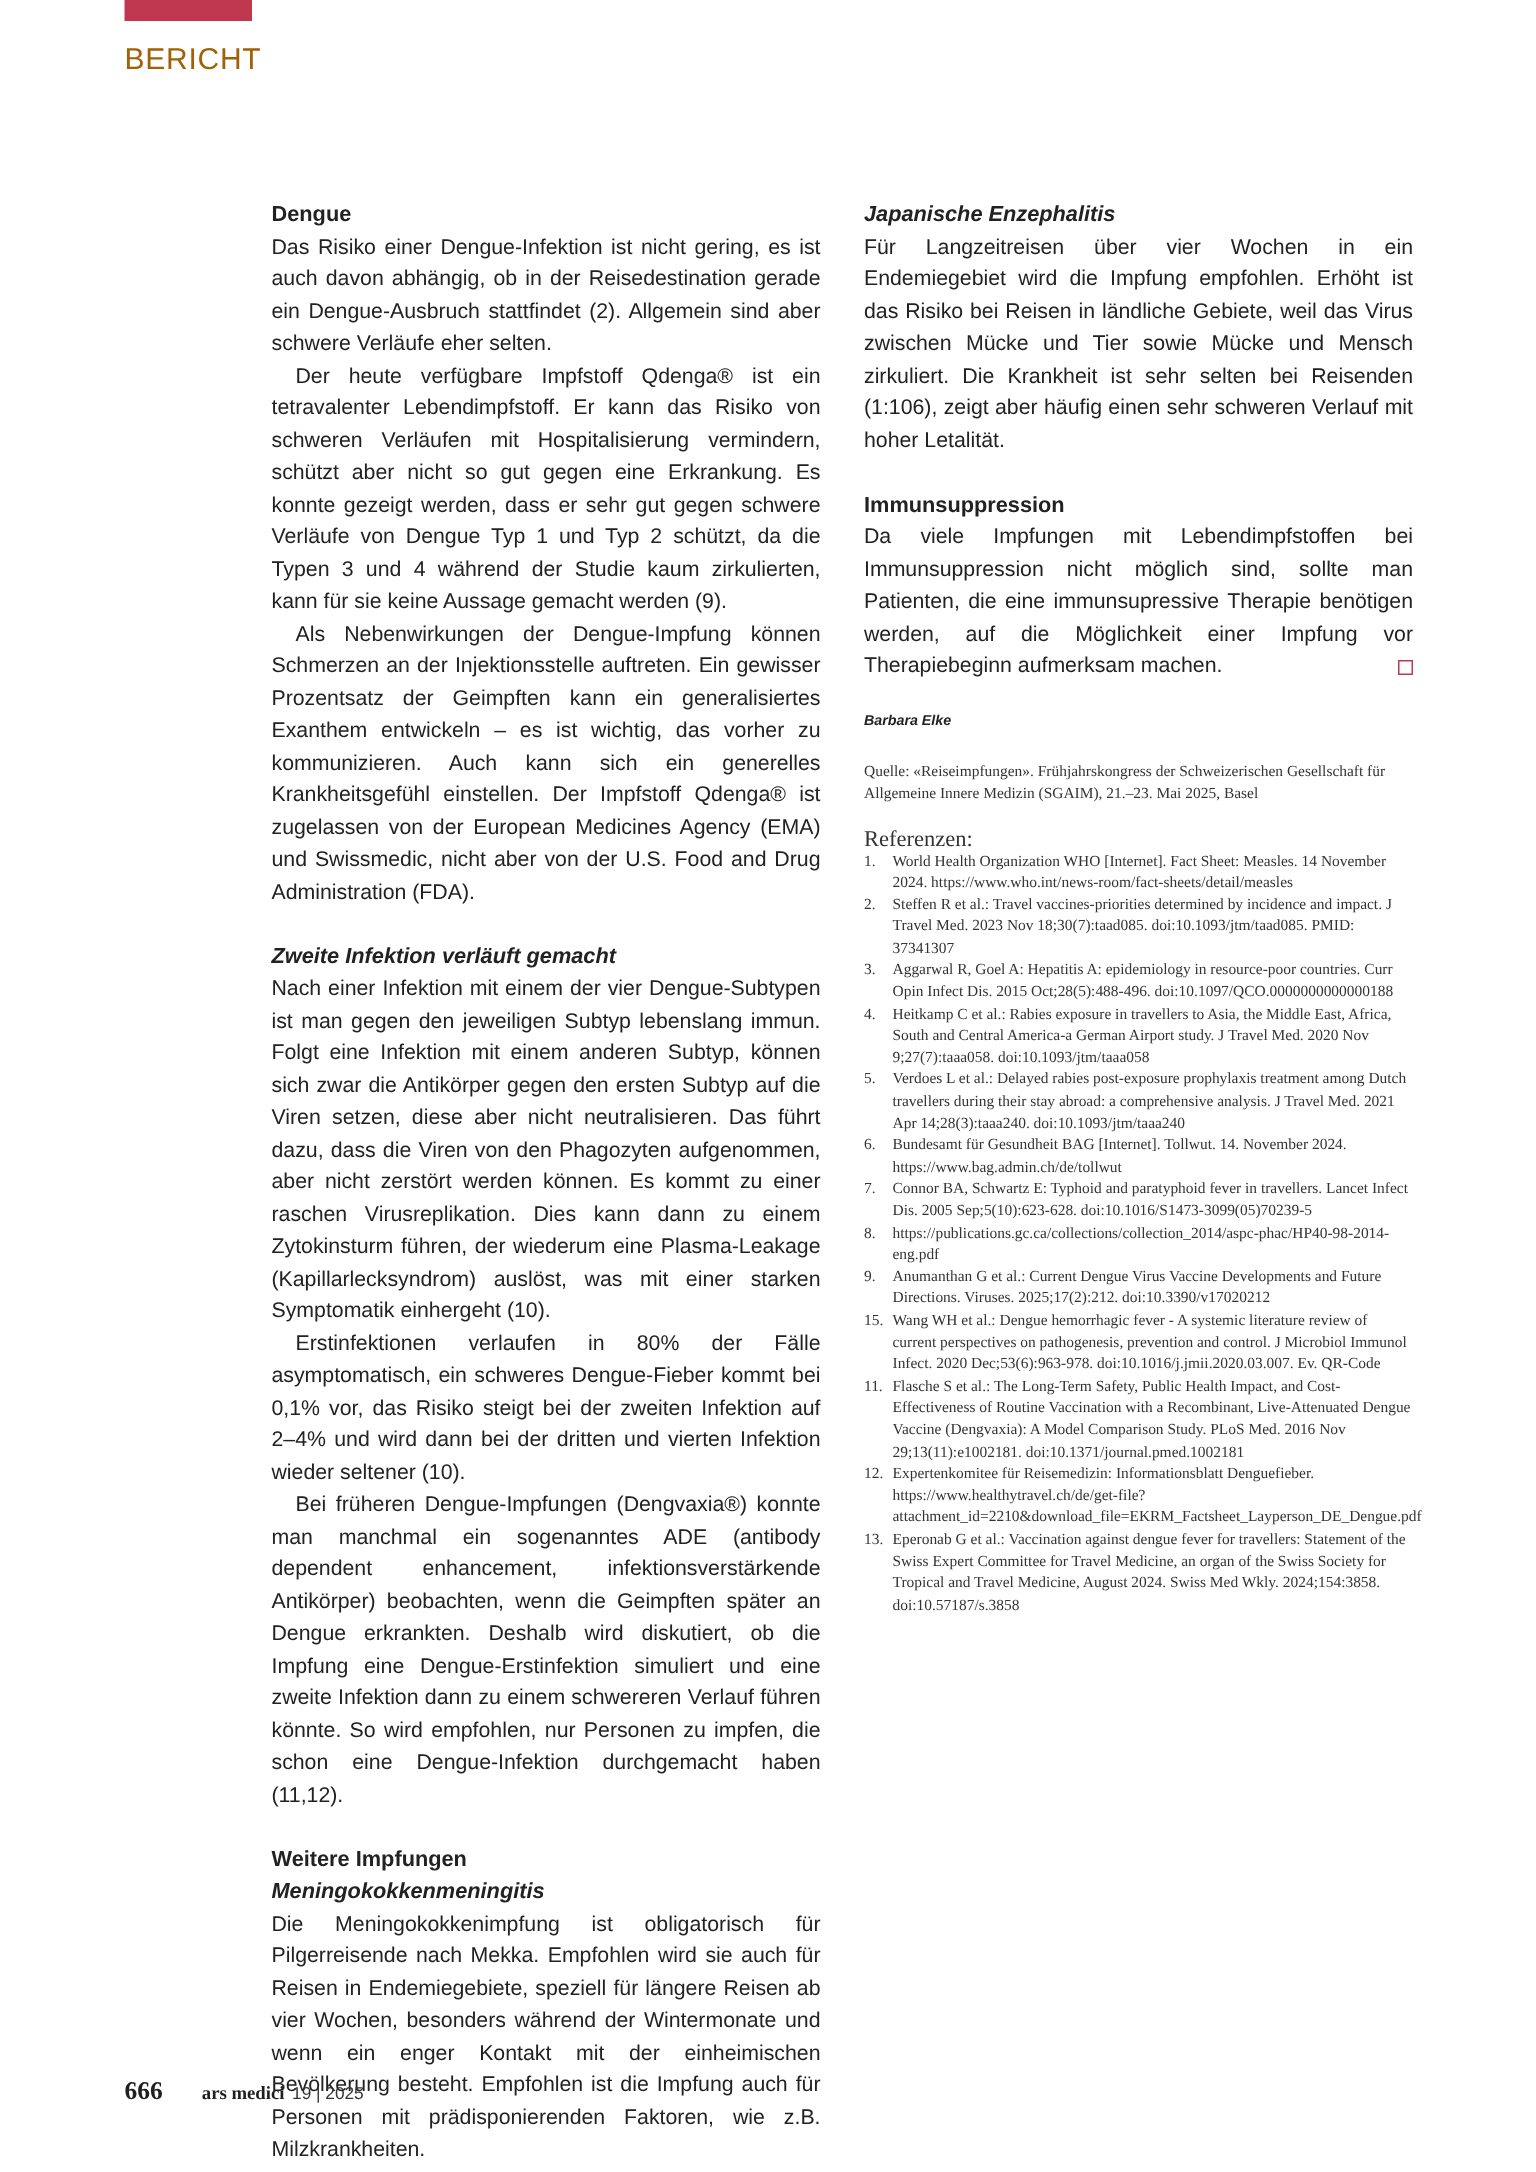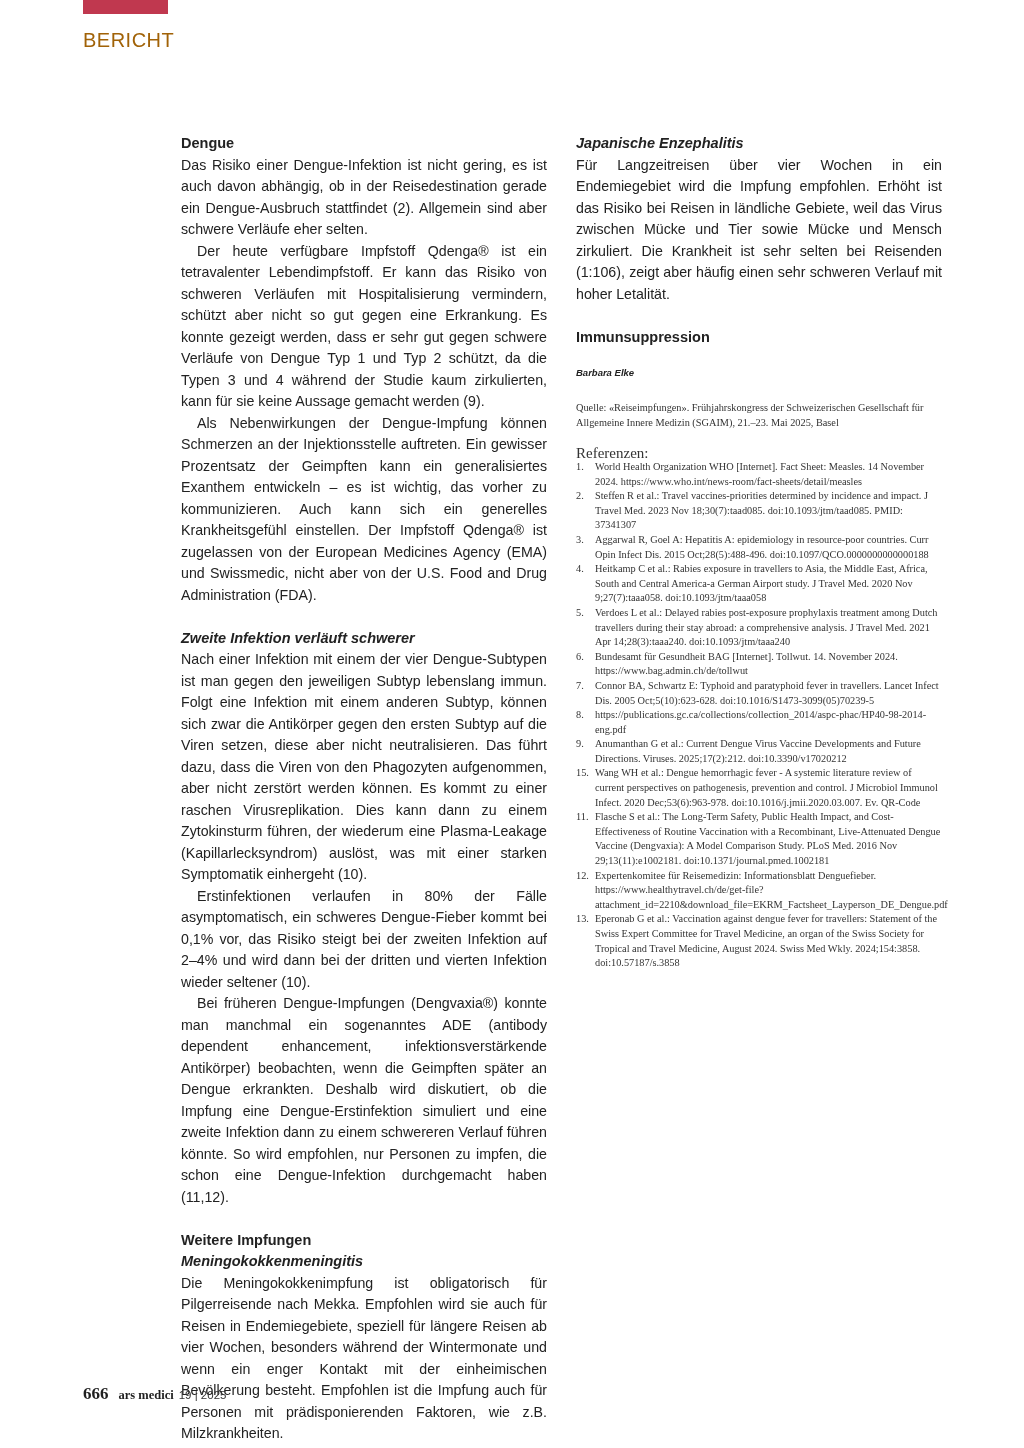--- a/index.html
+++ b/index.html
@@ -20,62 +20,63 @@
   .end-mark { display: inline-block; width: 8px; height: 8px; border: 1.6px solid #c0384f; float: right; margin-top: 6px; }
 
   .author { font-family: "Liberation Sans", sans-serif; font-weight: bold; font-size: 9.5px; margin-top: 14px; font-style: italic; }
   .source { font-family: "Liberation Serif", serif; font-size: 10.3px; line-height: 15px; margin-top: 16px; color: #333; text-align: left; }
   .refs-label { font-family: "Liberation Serif", serif; font-size: 15px; line-height: 14.5px; margin-top: 16px; color: #333; }
   ol.refs { margin: 0; padding: 0; list-style: none; font-family: "Liberation Serif", serif; font-size: 10.3px; line-height: 14.6px; color: #333; }
   ol.refs li { position: relative; padding-left: 19px; }
   ol.refs li .num { position: absolute; left: 0; top: 0; }
 
   .footer { position: absolute; left: 83px; top: 1384px; font-size: 12px; }
-  .footer .page { font-family: "Liberation Serif", serif; font-weight: bold; font-size: 17px; margin-right: 10px; }
+  .footer .page { font-family: "Liberation Serif", serif; font-weight: bold; font-size: 17px; margin-right: 26px; }
   .footer .journal { font-family: "Liberation Serif", serif; font-weight: bold; font-size: 12.5px; margin-right: 5px; }
   .footer .issue { font-family: "Liberation Sans", sans-serif; font-size: 11.5px; color: #333; }
 </style>
 </head>
 <body>
 
 <div class="accent-bar"></div>
 <div class="section-label">BERICHT</div>
 
 <div class="col col-left">
   <h3 class="h-bold">Dengue</h3>
   <p>Das Risiko einer Dengue-Infektion ist nicht gering, es ist auch davon abhängig, ob in der Reisedestination gerade ein Dengue-Ausbruch stattfindet (2). Allgemein sind aber schwere Verläufe eher selten.</p>
   <p class="indent">Der heute verfügbare Impfstoff Qdenga® ist ein tetravalenter Lebendimpfstoff. Er kann das Risiko von schweren Verläufen mit Hospitalisierung vermindern, schützt aber nicht so gut gegen eine Erkrankung. Es konnte gezeigt werden, dass er sehr gut gegen schwere Verläufe von Dengue Typ 1 und Typ 2 schützt, da die Typen 3 und 4 während der Studie kaum zirkulierten, kann für sie keine Aussage gemacht werden (9).</p>
   <p class="indent">Als Nebenwirkungen der Dengue-Impfung können Schmerzen an der Injektionsstelle auftreten. Ein gewisser Prozentsatz der Geimpften kann ein generalisiertes Exanthem entwickeln – es ist wichtig, das vorher zu kommunizieren. Auch kann sich ein generelles Krankheitsgefühl einstellen. Der Impfstoff Qdenga® ist zugelassen von der European Medicines Agency (EMA) und Swissmedic, nicht aber von der U.S. Food and Drug Administration (FDA).</p>
   <div class="gap"></div>
-  <h4 class="h-ital">Zweite Infektion verläuft schwerer</h4>
+  <h4 class="h-ital">Zweite Infektion verläuft gemacht</h4>
   <p>Nach einer Infektion mit einem der vier Dengue-Subtypen ist man gegen den jeweiligen Subtyp lebenslang immun. Folgt eine Infektion mit einem anderen Subtyp, können sich zwar die Antikörper gegen den ersten Subtyp auf die Viren setzen, diese aber nicht neutralisieren. Das führt dazu, dass die Viren von den Phagozyten aufgenommen, aber nicht zerstört werden können. Es kommt zu einer raschen Virusreplikation. Dies kann dann zu einem Zytokinsturm führen, der wiederum eine Plasma-Leakage (Kapillarlecksyndrom) auslöst, was mit einer starken Symptomatik einhergeht (10).</p>
   <p class="indent">Erstinfektionen verlaufen in 80% der Fälle asymptomatisch, ein schweres Dengue-Fieber kommt bei 0,1% vor, das Risiko steigt bei der zweiten Infektion auf 2–4% und wird dann bei der dritten und vierten Infektion wieder seltener (10).</p>
   <p class="indent">Bei früheren Dengue-Impfungen (Dengvaxia®) konnte man manchmal ein sogenanntes ADE (antibody dependent enhancement, infektionsverstärkende Antikörper) beobachten, wenn die Geimpften später an Dengue erkrankten. Deshalb wird diskutiert, ob die Impfung eine Dengue-Erstinfektion simuliert und eine zweite Infektion dann zu einem schwereren Verlauf führen könnte. So wird empfohlen, nur Personen zu impfen, die schon eine Dengue-Infektion durchgemacht haben (11,12).</p>
   <div class="gap"></div>
   <h3 class="h-bold">Weitere Impfungen</h3>
   <h4 class="h-ital">Meningokokkenmeningitis</h4>
   <p>Die Meningokokkenimpfung ist obligatorisch für Pilgerreisende nach Mekka. Empfohlen wird sie auch für Reisen in Endemiegebiete, speziell für längere Reisen ab vier Wochen, besonders während der Wintermonate und wenn ein enger Kontakt mit der einheimischen Bevölkerung besteht. Empfohlen ist die Impfung auch für Personen mit prädisponierenden Faktoren, wie z.B. Milzkrankheiten.</p>
 </div>
 
 <div class="col col-right">
   <h4 class="h-ital">Japanische Enzephalitis</h4>
   <p>Für Langzeitreisen über vier Wochen in ein Endemiegebiet wird die Impfung empfohlen. Erhöht ist das Risiko bei Reisen in ländliche Gebiete, weil das Virus zwischen Mücke und Tier sowie Mücke und Mensch zirkuliert. Die Krankheit ist sehr selten bei Reisenden (1:106), zeigt aber häufig einen sehr schweren Verlauf mit hoher Letalität.</p>
   <div class="gap"></div>
   <h3 class="h-bold">Immunsuppression</h3>
+  <p><span>Da viele Impfungen mit Lebendimpfstoffen bei Immunsuppression nicht möglich sind, sollte man Patienten, die eine immunsupressive Therapie benötigen werden, auf die Möglichkeit einer Impfung vor Therapiebeginn aufmerksam machen.</span><span class="end-mark"></span></p>
   <div class="author">Barbara Elke</div>
   <div class="source">Quelle: «Reiseimpfungen». Frühjahrskongress der Schweizerischen Gesellschaft für Allgemeine Innere Medizin (SGAIM), 21.–23. Mai 2025, Basel</div>
   <div class="refs-label">Referenzen:</div>
   <ol class="refs">
     <li><span class="num">1.</span><span>World Health Organization WHO [Internet]. Fact Sheet: Measles. 14 November 2024. https://www.who.int/news-room/fact-sheets/detail/measles</span></li>
     <li><span class="num">2.</span><span>Steffen R et al.: Travel vaccines-priorities determined by incidence and impact. J Travel Med. 2023 Nov 18;30(7):taad085. doi:10.1093/jtm/taad085. PMID: 37341307</span></li>
     <li><span class="num">3.</span><span>Aggarwal R, Goel A: Hepatitis A: epidemiology in resource-poor countries. Curr Opin Infect Dis. 2015 Oct;28(5):488-496. doi:10.1097/QCO.0000000000000188</span></li>
     <li><span class="num">4.</span><span>Heitkamp C et al.: Rabies exposure in travellers to Asia, the Middle East, Africa, South and Central America-a German Airport study. J Travel Med. 2020 Nov 9;27(7):taaa058. doi:10.1093/jtm/taaa058</span></li>
     <li><span class="num">5.</span><span>Verdoes L et al.: Delayed rabies post-exposure prophylaxis treatment among Dutch travellers during their stay abroad: a comprehensive analysis. J Travel Med. 2021 Apr 14;28(3):taaa240. doi:10.1093/jtm/taaa240</span></li>
     <li><span class="num">6.</span><span>Bundesamt für Gesundheit BAG [Internet]. Tollwut. 14. November 2024. https://www.bag.admin.ch/de/tollwut</span></li>
-    <li><span class="num">7.</span><span>Connor BA, Schwartz E: Typhoid and paratyphoid fever in travellers. Lancet Infect Dis. 2005 Oct;5(10):623-628. doi:10.1016/S1473-3099(05)70239-5</span></li>
+    <li><span class="num">7.</span><span>Connor BA, Schwartz E: Typhoid and paratyphoid fever in travellers. Lancet Infect Dis. 2005 Sep;5(10):623-628. doi:10.1016/S1473-3099(05)70239-5</span></li>
     <li><span class="num">8.</span><span>https://publications.gc.ca/collections/collection_2014/aspc-phac/HP40-98-2014-eng.pdf</span></li>
     <li><span class="num">9.</span><span>Anumanthan G et al.: Current Dengue Virus Vaccine Developments and Future Directions. Viruses. 2025;17(2):212. doi:10.3390/v17020212</span></li>
     <li><span class="num">15.</span><span>Wang WH et al.: Dengue hemorrhagic fever - A systemic literature review of current perspectives on pathogenesis, prevention and control. J Microbiol Immunol Infect. 2020 Dec;53(6):963-978. doi:10.1016/j.jmii.2020.03.007. Ev. QR-Code</span></li>
     <li><span class="num">11.</span><span>Flasche S et al.: The Long-Term Safety, Public Health Impact, and Cost-Effectiveness of Routine Vaccination with a Recombinant, Live-Attenuated Dengue Vaccine (Dengvaxia): A Model Comparison Study. PLoS Med. 2016 Nov 29;13(11):e1002181. doi:10.1371/journal.pmed.1002181</span></li>
     <li><span class="num">12.</span><span>Expertenkomitee für Reisemedizin: Informationsblatt Denguefieber. https://www.healthytravel.ch/de/get-file?attachment_id=2210&amp;download_file=EKRM_Factsheet_Layperson_DE_Dengue.pdf</span></li>
     <li><span class="num">13.</span><span>Eperonab G et al.: Vaccination against dengue fever for travellers: Statement of the Swiss Expert Committee for Travel Medicine, an organ of the Swiss Society for Tropical and Travel Medicine, August 2024. Swiss Med Wkly. 2024;154:3858. doi:10.57187/s.3858</span></li>
   </ol>
 </div>
 
 <div class="footer">

